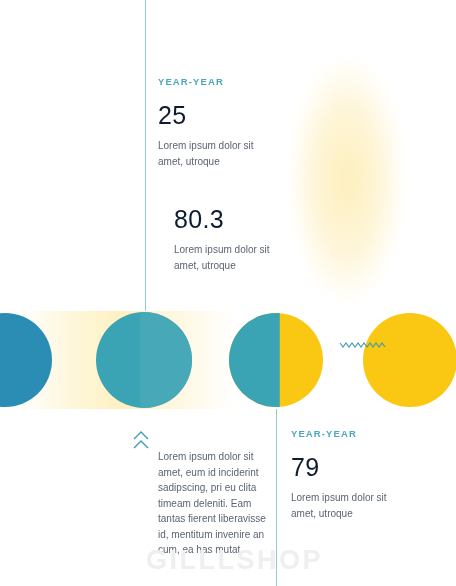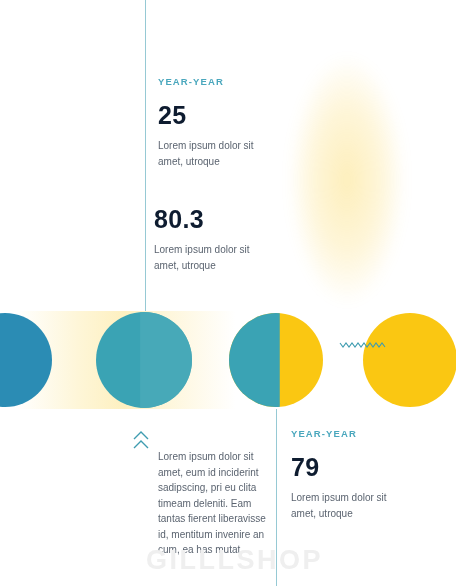--- a/index.html
+++ b/index.html
@@ -114,41 +114,41 @@
 
   
   .yearlabel {
     font-size: 9.5px;
     font-weight: bold;
     letter-spacing: 1.1px;
     color: #4aa7bd;
   }
   .bignum {
     font-size: 25px;
-    font-weight: bold;
+    font-weight: normal;
     color: #0e1c30;
     letter-spacing: 0.3px;
     margin-top: 14px;
   }
   .bodytext {
     font-size: 10px;
     line-height: 1.55;
     color: #5b6470;
     margin-top: 8px;
   }
 
   .block-top {
     position: absolute;
     left: 158px;
     top: 76px;
     width: 112px;
   }
   .block-mid {
     position: absolute;
-    left: 154px;
+    left: 174px;
     top: 205px;
     width: 112px;
   }
   .block-bottom-left {
     position: absolute;
     left: 158px;
     top: 449px;
     width: 108px;
   }
   .block-bottom-right {

